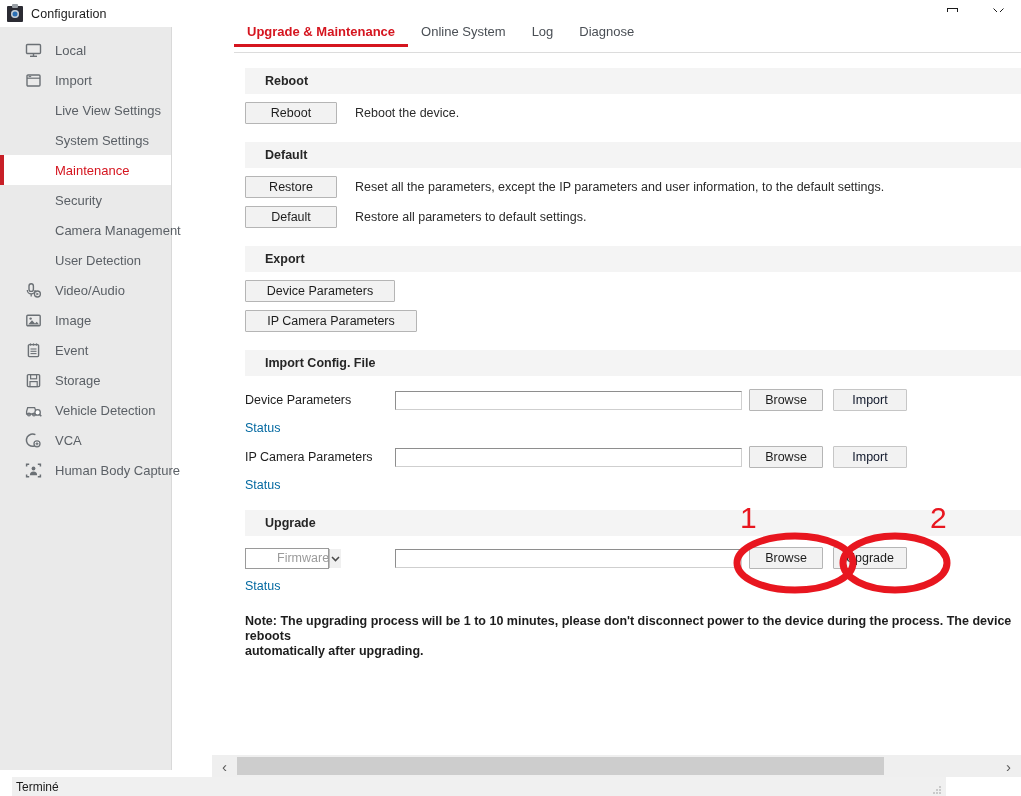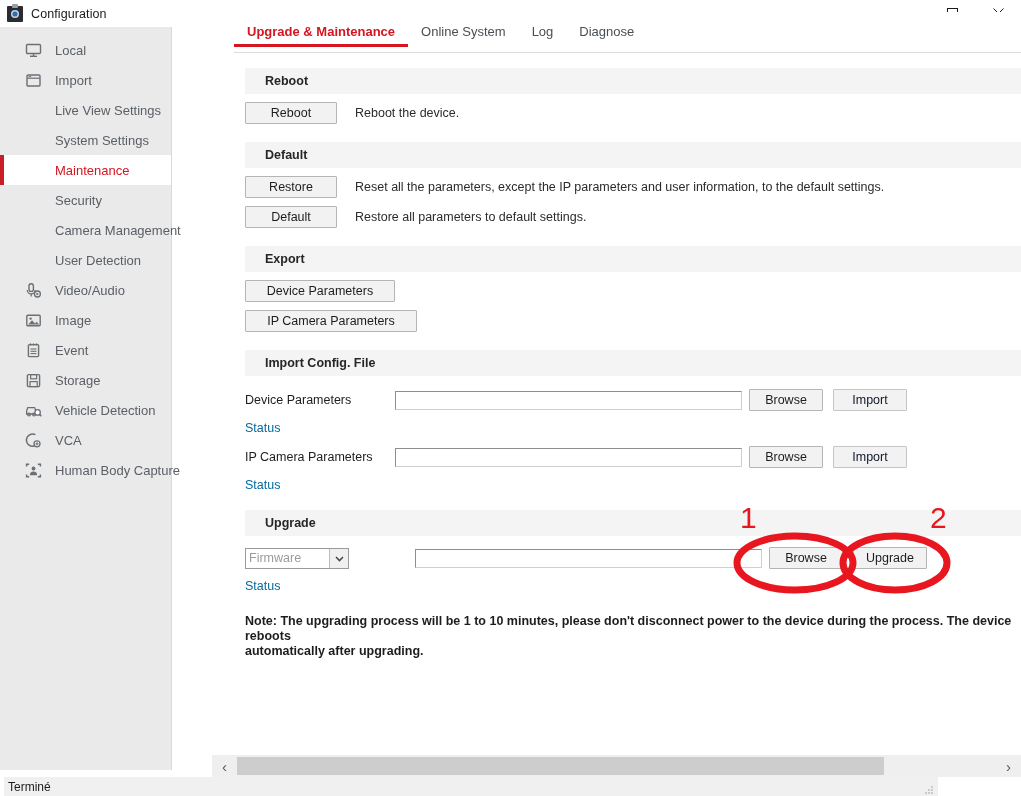--- a/index.html
+++ b/index.html
@@ -216,22 +216,23 @@
     color: #0369a1;
     margin-top: 10px;
   }
 
   .sel-wrap {
     display: inline-flex;
     align-items: stretch;
     border: 1px solid #9a9a9a;
     background: #ffffff;
     height: 21px;
-    width: 104px;
+    width: 84px;
     flex: 0 0 auto;
+    padding-left: 28px;
   }
   .sel-val {
     flex: 1;
     display: flex; align-items: center;
     padding-left: 3px;
     font-size: 12.5px;
     color: #9b9b9b;
   }
   .sel-arrow {
     width: 19px;
@@ -285,21 +286,21 @@
   .hs-thumb {
     position: absolute;
     left: 0; top: 2px;
     width: 647px; height: 18px;
     background: #cdcdcd;
   }
 
   
   .statusbar {
     position: absolute;
-    left: 4px; top: 777px;
+    left: 12px; top: 777px;
     width: 934px; height: 19px;
     background: #f0f0f0;
     display: flex; align-items: center;
   }
   .status-text {
     font-size: 12px;
     color: #1b1b1b;
     margin-left: 4px;
   }
   .grip {

